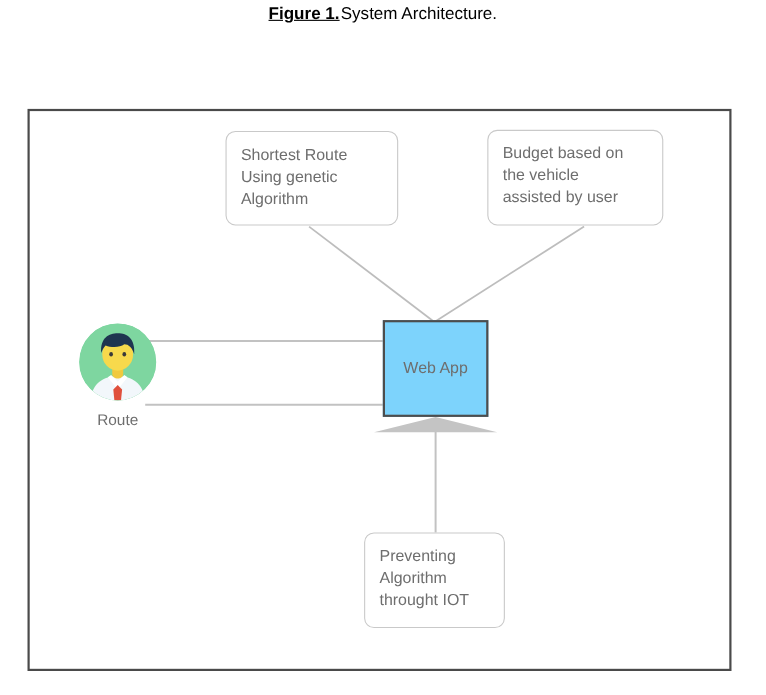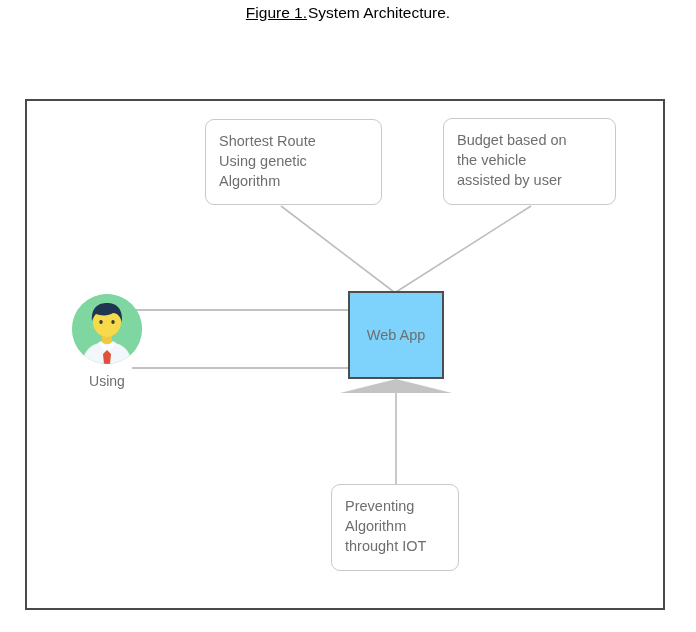--- a/index.html
+++ b/index.html
@@ -21,21 +21,21 @@
     position: absolute;
     left: 0;
     top: 4px;
     width: 696px;
     text-align: center;
     font-size: 15.5px;
     color: #000000;
     white-space: nowrap;
   }
   #caption .fig-label {
-    font-weight: normal;
+    font-weight: bold;
     text-decoration: underline;
     text-underline-offset: 1px;
   }
   #caption .fig-title {
     font-weight: normal;
     margin-left: 1px;
   }
 
   
   #figure-frame {
@@ -68,27 +68,27 @@
     border-radius: 9px;
     color: #6e6e6e;
     font-size: 14.5px;
     line-height: 20px;
     padding: 11px 13px 10px 13px;
     white-space: pre-line;
   }
   #note-shortest-route {
     left: 205px;
     top: 119px;
-    width: 177px;
+    width: 157px;
     height: 86px;
   }
   #note-budget {
     left: 443px;
     top: 118px;
-    width: 173px;
+    width: 160px;
     height: 87px;
   }
   #note-dizziness {
     left: 331px;
     top: 484px;
     width: 128px;
     height: 87px;
   }
 
   
@@ -187,16 +187,16 @@
         <rect x="30" y="38" width="10" height="12" rx="4" fill="#f0c93e"></rect>
 
         <ellipse cx="35" cy="28" rx="14" ry="15" fill="#f7d94c"></ellipse>
 
         <path d="M20 27 C19 13 27 9 35 9 C44 9 51 14 50 28 C48 22 45 19 41 19 C37 22 29 22 24 20 C22 22 21 24 20 27 Z" fill="#1f3550"></path>
 
         <ellipse cx="29" cy="28" rx="1.7" ry="2.1" fill="#3a3a3a"></ellipse>
         <ellipse cx="41" cy="28" rx="1.7" ry="2.1" fill="#3a3a3a"></ellipse>
       </svg>
     </div>
-    <div id="user-label">Using</div>
+    <div id="user-label">Route</div>
   </div>
 
 </div>
 
 </body></html>

